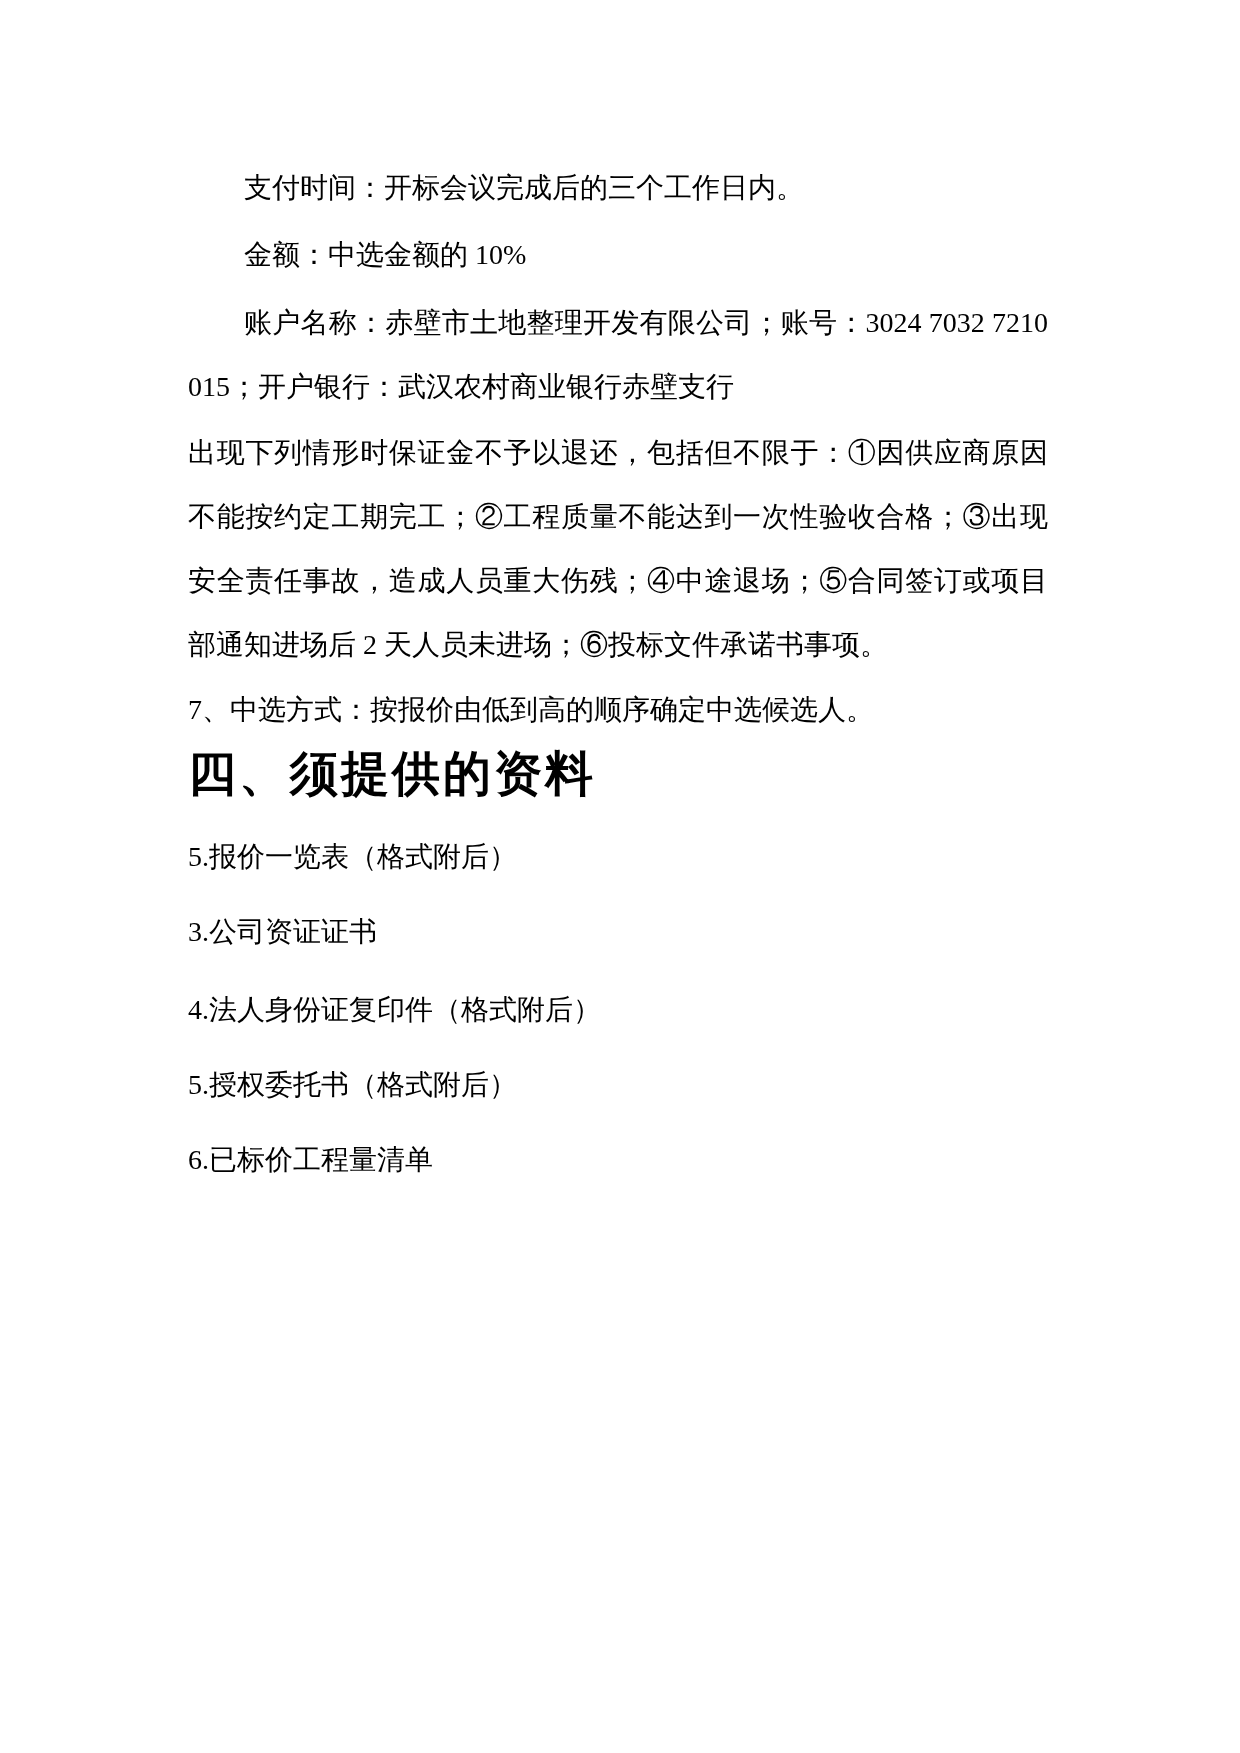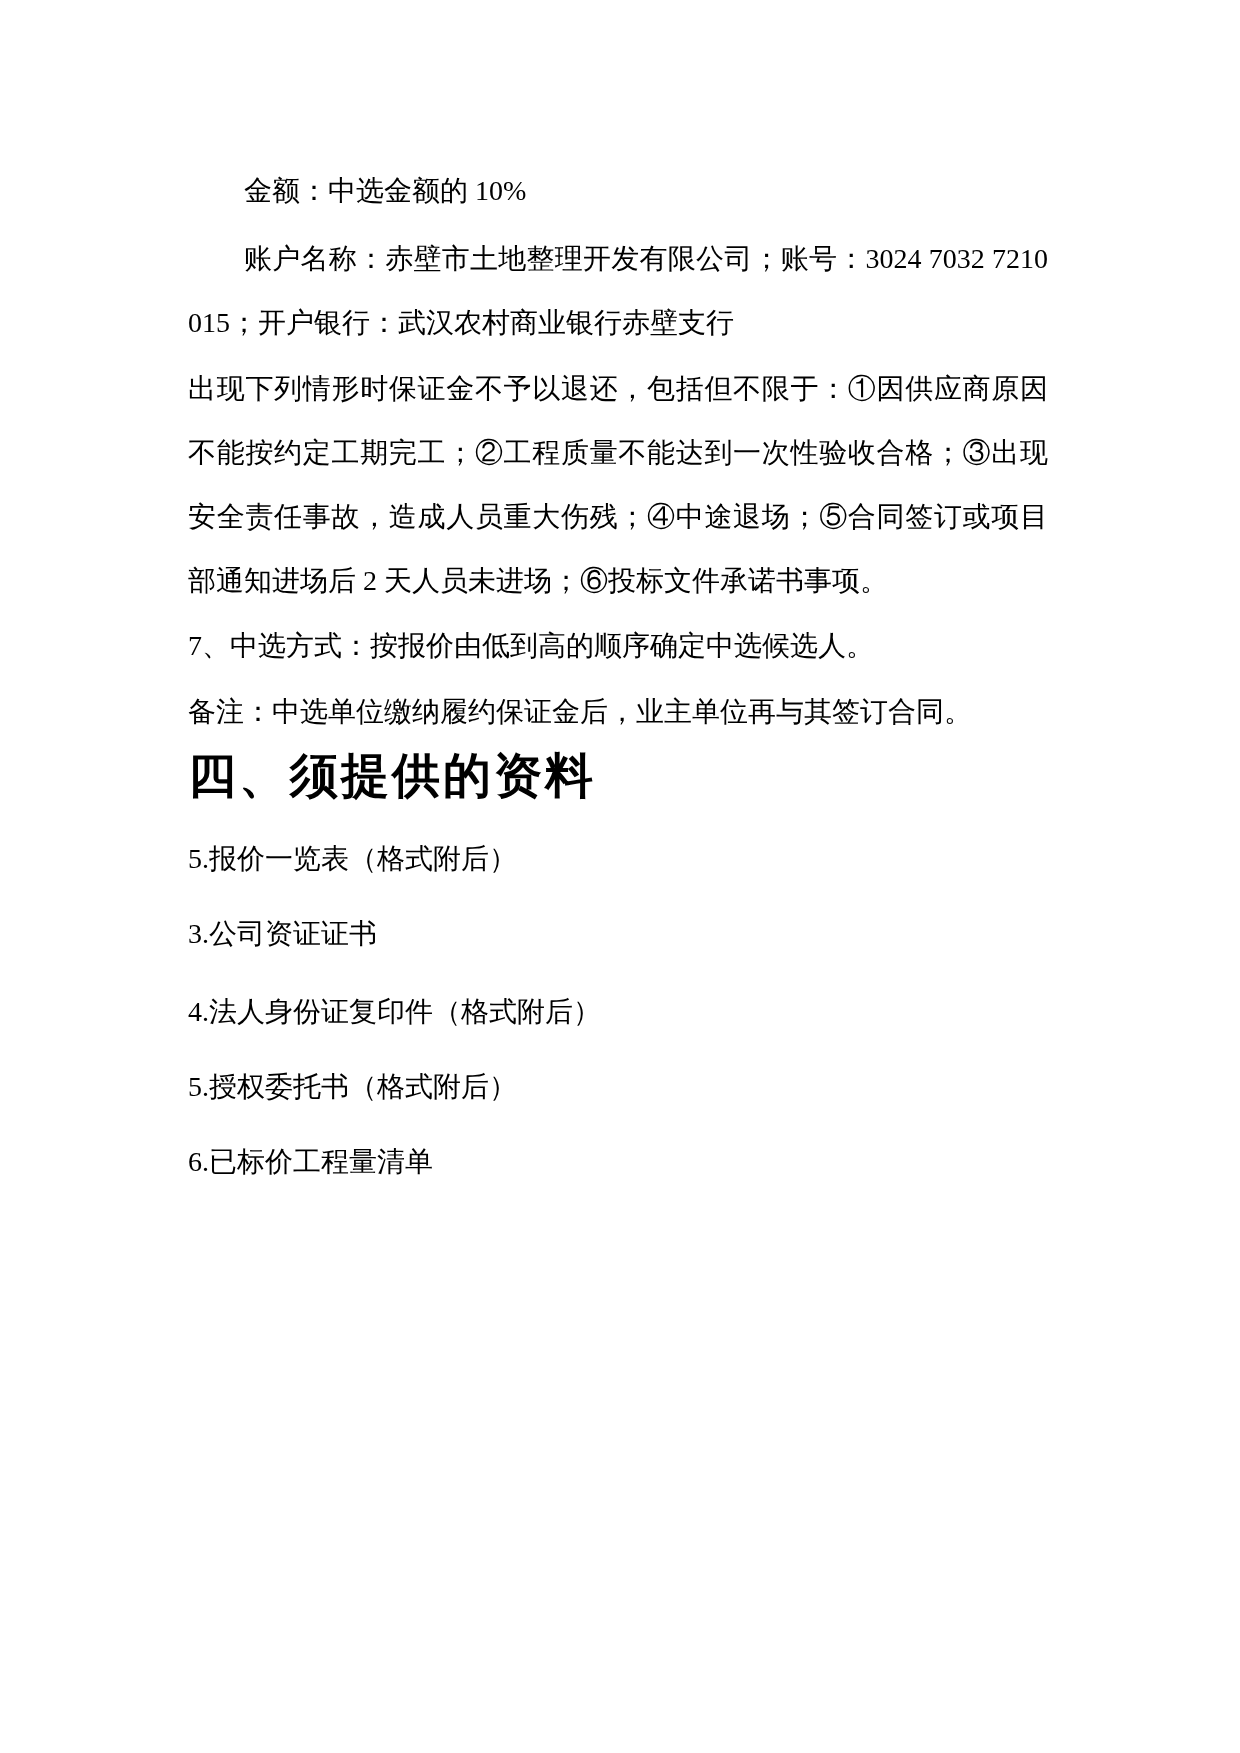--- a/index.html
+++ b/index.html
@@ -34,31 +34,31 @@
     line-height: 64px;
     letter-spacing: 3px;
   }
 </style>
 </head>
 <body>
 
 <div class="page">
   <div class="content">
 
+    <p class="indent">支付时间：开标会议完成后的三个工作日内。</p>
 
     <p class="indent" style="margin-top:3px">金额：中选金额的 10%</p>
 
 
     <p class="indent justify" style="margin-top:4px">账户名称：赤壁市土地整理开发有限公司；账号：3024 7032 7210 015；开户银行：武汉农村商业银行赤壁支行</p>
 
     <p class="justify" style="margin-top:2px">出现下列情形时保证金不予以退还，包括但不限于：①因供应商原因不能按约定工期完工；②工程质量不能达到一次性验收合格；③出现安全责任事故，造成人员重大伤残；④中途退场；⑤合同签订或项目部通知进场后 2 天人员未进场；⑥投标文件承诺书事项。</p>
 
     <p style="margin-top:1px">7、中选方式：按报价由低到高的顺序确定中选候选人。</p>
 
-    <p style="margin-top:2px">备注：中选单位缴纳履约保证金后，业主单位再与其签订合同。</p>
 
     <p class="heading">四、须提供的资料</p>
 
     <p style="margin-top:19px">5.报价一览表（格式附后）</p>
 
 
     <p style="margin-top:11px">3.公司资证证书</p>
 
     <p style="margin-top:14px">4.法人身份证复印件（格式附后）</p>
 

